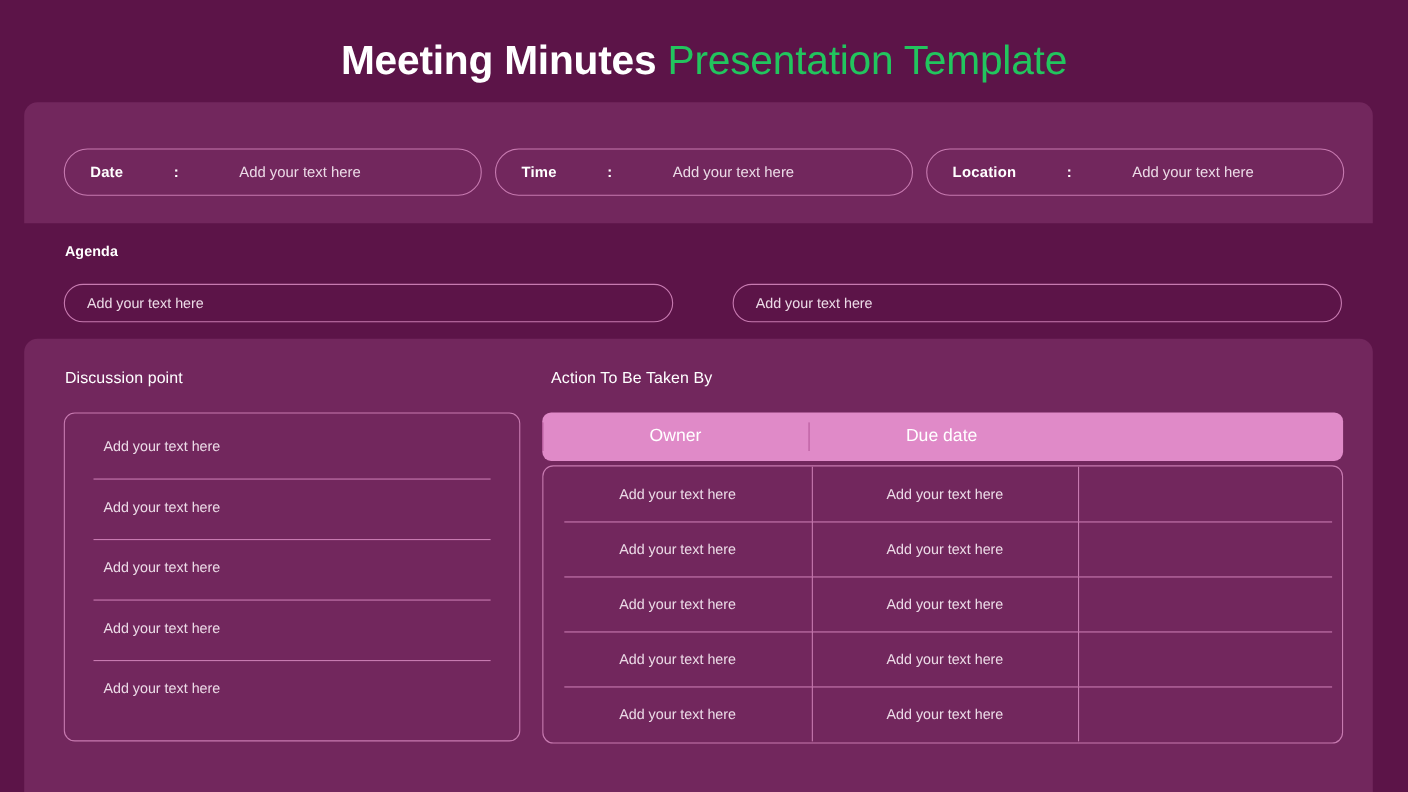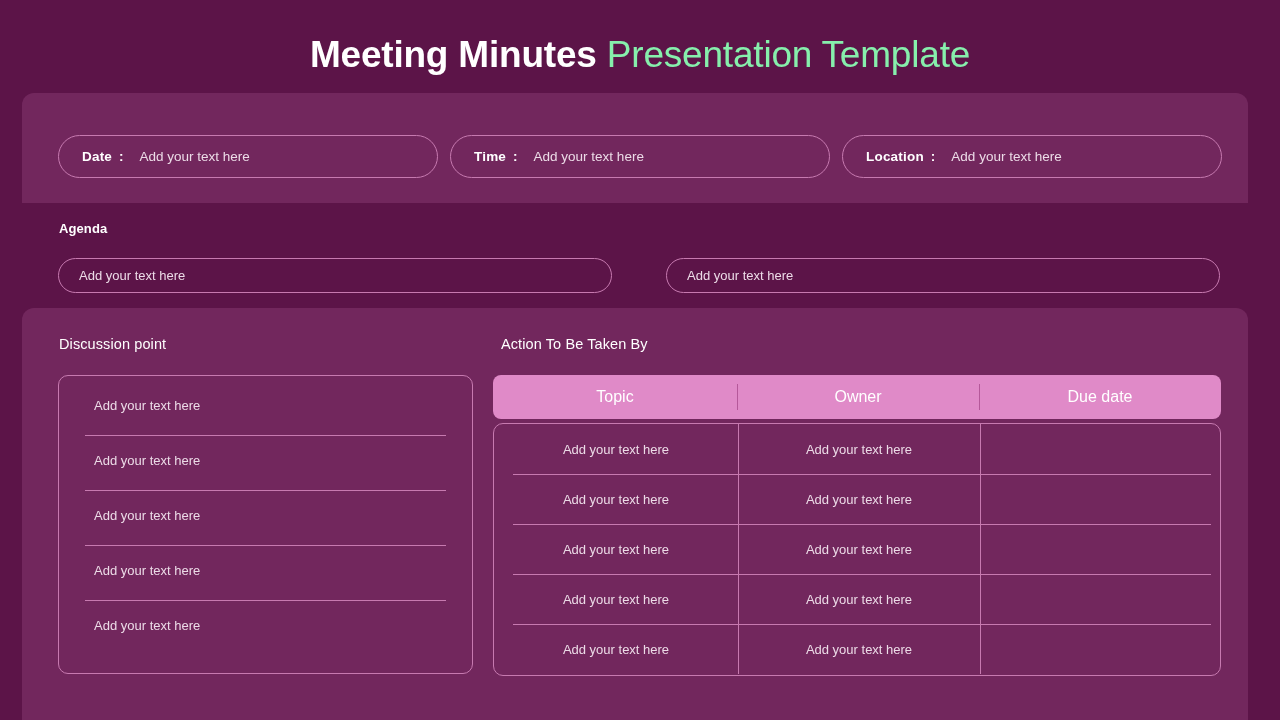--- a/index.html
+++ b/index.html
@@ -23,21 +23,21 @@
     top: 30px;
     left: 0;
     width: 1280px;
     text-align: center;
     font-size: 37px;
     line-height: 50px;
     letter-spacing: -0.2px;
     white-space: nowrap;
   }
   .title .strong { font-weight: 700; color: #ffffff; }
-  .title .light  { font-weight: 400; color: #86efac; }
+  .title .light  { font-weight: 400; color: #22c55e; }
 
   
   .panel-top {
     position: absolute;
     left: 22px;
     top: 93px;
     width: 1226px;
     height: 110px;
     background: #72275d;
     border-radius: 12px 12px 0 0;
@@ -64,20 +64,21 @@
   }
   .meta-field {
     width: 380px;
     height: 43px;
     border: 1px solid #c77ab0;
     border-radius: 22px;
     display: flex;
     align-items: center;
     padding-left: 23px;
     white-space: nowrap;
+    gap: 39px;
   }
   .meta-label {
     font-size: 13.5px;
     font-weight: 700;
     color: #ffffff;
     letter-spacing: 0.2px;
   }
   .meta-colon {
     font-size: 13.5px;
     font-weight: 700;
@@ -305,21 +306,20 @@
   </div>
   <div class="disc-row last">
     <div class="disc-text">Add your text  here</div>
 
   </div>
 </div>
 
 <div class="sec-heading right">Action To Be Taken By</div>
 
 <div class="table-head">
-  <div class="th c1">Topic</div>
   <div class="th c3">Owner</div>
   <div class="th c2">Due date</div>
 </div>
 
 <div class="table-body">
   <div class="tr">
     <div class="td c1">Add your text  here</div>
     <div class="td c2">Add your text  here</div>
     <div class="td c3"></div>
   </div>

